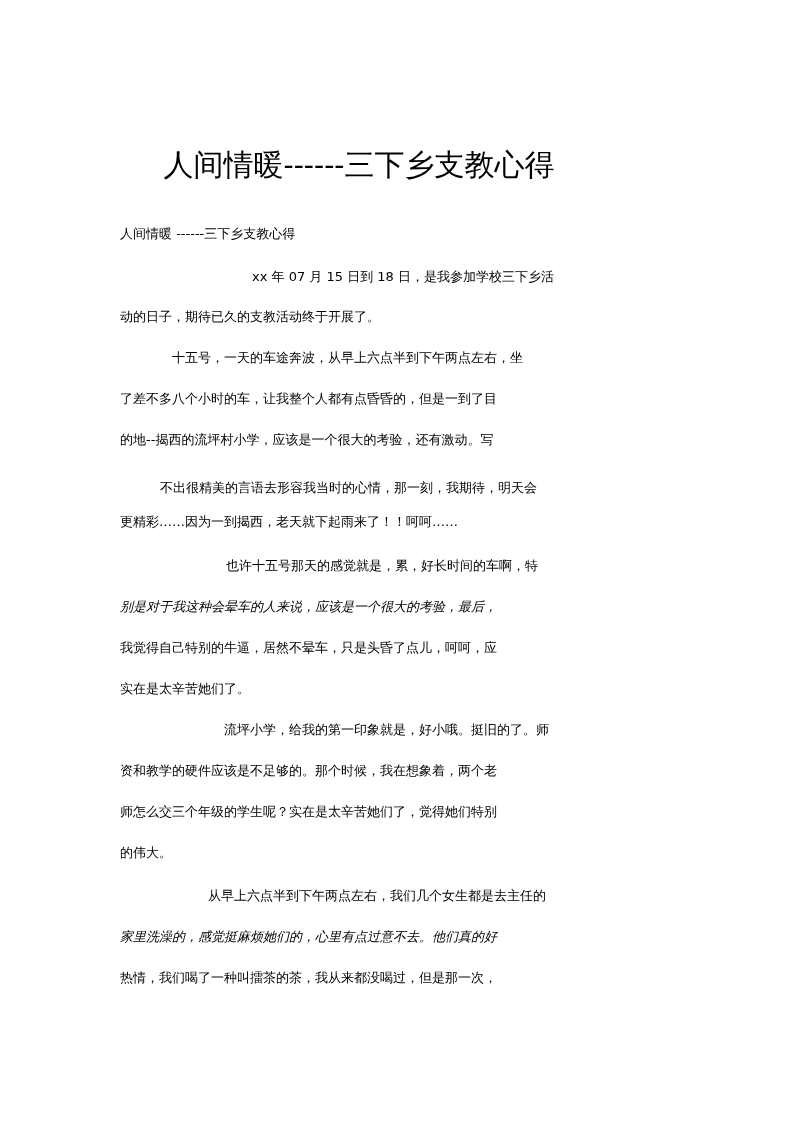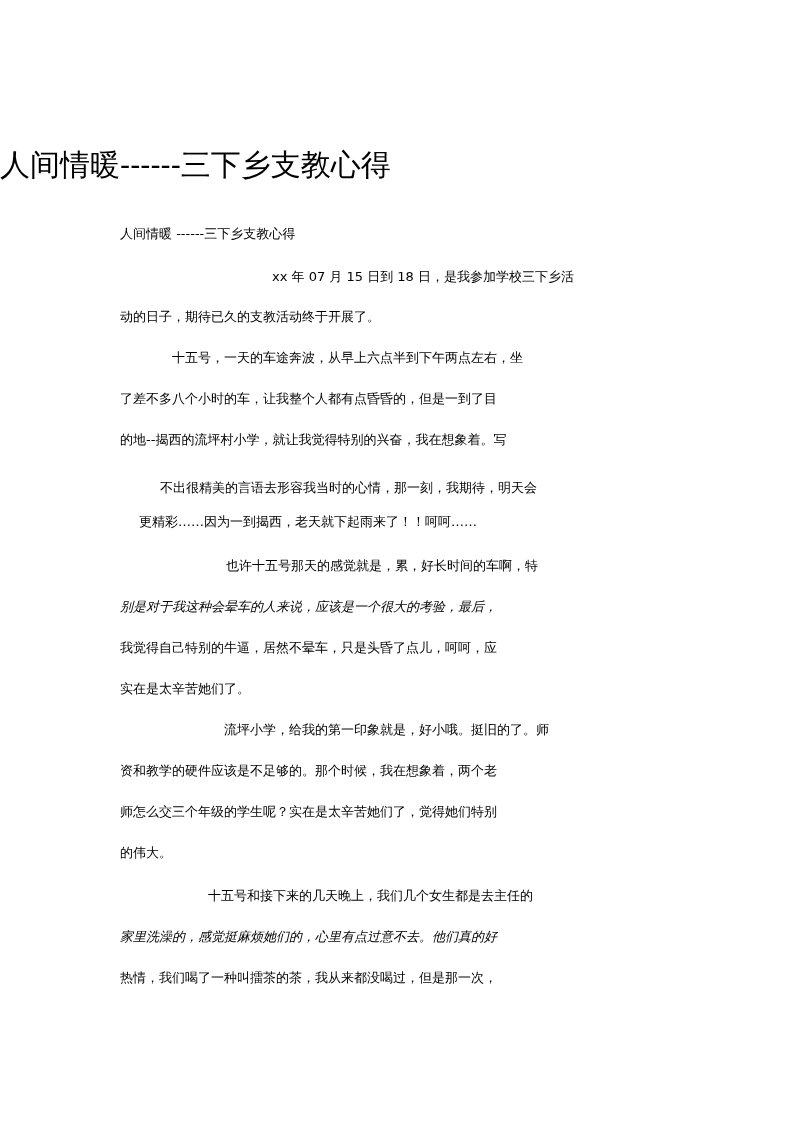--- a/index.html
+++ b/index.html
@@ -1,40 +1,40 @@
 <!DOCTYPE html>
 <html><head>
   <meta charset="utf-8">
   <style>
     html, body { margin: 0; padding: 0; background: #ffffff; }
     body { width: 794px; height: 1123px; position: relative; overflow: hidden;
       font-family: "DejaVu Sans", "Liberation Sans", sans-serif; color: #000; }
-    .title { position: absolute; left: 0; width: 718px; top: 143px; text-align: left;
+    .title { position: absolute; left: 0; width: 718px; top: 143px; text-align: center;
       font-family: "DejaVu Serif", "Liberation Serif", serif; font-size: 30px; line-height: 44px; letter-spacing: 0px; }
     .line { position: absolute; left: 120px; font-size: 13px; line-height: 24px; white-space: nowrap; }
   </style>
 </head>
 <body>
 
 <div class="title">人间情暖------三下乡支教心得</div>
 
 <div class="line" style="top:222px">人间情暖  ------三下乡支教心得</div>
 
 <div id="body-lines">
-    <div class="line" style="top: 265px; left: 272px;">xx 年 07 月 15 日到 18 日，是我参加学校三下乡活</div>
+    <div class="line" style="top: 265px; left: 252px;">xx 年 07 月 15 日到 18 日，是我参加学校三下乡活</div>
     <div class="line" style="top: 305px; left: 120px;">动的日子，期待已久的支教活动终于开展了。</div>
     <div class="line" style="top: 346px; left: 172px;">十五号，一天的车途奔波，从早上六点半到下午两点左右，坐</div>
     <div class="line" style="top: 387px; left: 120px;">了差不多八个小时的车，让我整个人都有点昏昏的，但是一到了目</div>
-    <div class="line" style="top: 428px; left: 120px;">的地--揭西的流坪村小学，就让我觉得特别的兴奋，我在想象着。写</div>
+    <div class="line" style="top: 428px; left: 120px;">的地--揭西的流坪村小学，应该是一个很大的考验，还有激动。写</div>
     <div class="line" style="top: 476px; left: 120px; margin-left: 40px;">不出很精美的言语去形容我当时的心情，那一刻，我期待，明天会</div>
-    <div class="line" style="top: 510px; left: 120px; margin-left: 19px;">更精彩……因为一到揭西，老天就下起雨来了！！呵呵……</div>
+    <div class="line" style="top: 510px; left: 120px;">更精彩……因为一到揭西，老天就下起雨来了！！呵呵……</div>
     <div class="line" style="top: 554px; left: 226px;">也许十五号那天的感觉就是，累，好长时间的车啊，特</div>
     <div class="line" style="top: 595px; left: 120px; font-style: italic;">别是对于我这种会晕车的人来说，应该是一个很大的考验，最后，</div>
     <div class="line" style="top: 636px; left: 120px;">我觉得自己特别的牛逼，居然不晕车，只是头昏了点儿，呵呵，应</div>
     <div class="line" style="top: 677px; left: 120px;">实在是太辛苦她们了。</div>
     <div class="line" style="top: 718px; left: 208px; margin-left: 16px;">流坪小学，给我的第一印象就是，好小哦。挺旧的了。师</div>
     <div class="line" style="top: 759px; left: 120px;">资和教学的硬件应该是不足够的。那个时候，我在想象着，两个老</div>
     <div class="line" style="top: 800px; left: 120px;">师怎么交三个年级的学生呢？实在是太辛苦她们了，觉得她们特别</div>
     <div class="line" style="top: 841px; left: 120px;">的伟大。</div>
-    <div class="line" style="top: 884px; left: 208px;">十五号和接下来的几天晚上，我们几个女生都是去主任的</div>
+    <div class="line" style="top: 884px; left: 208px;">从早上六点半到下午两点左右，我们几个女生都是去主任的</div>
     <div class="line" style="top: 925px; left: 120px; font-style: italic;">家里洗澡的，感觉挺麻烦她们的，心里有点过意不去。他们真的好</div>
     <div class="line" style="top: 966px; left: 120px;">热情，我们喝了一种叫擂茶的茶，我从来都没喝过，但是那一次，</div>
   </div>
 
 </body></html>

